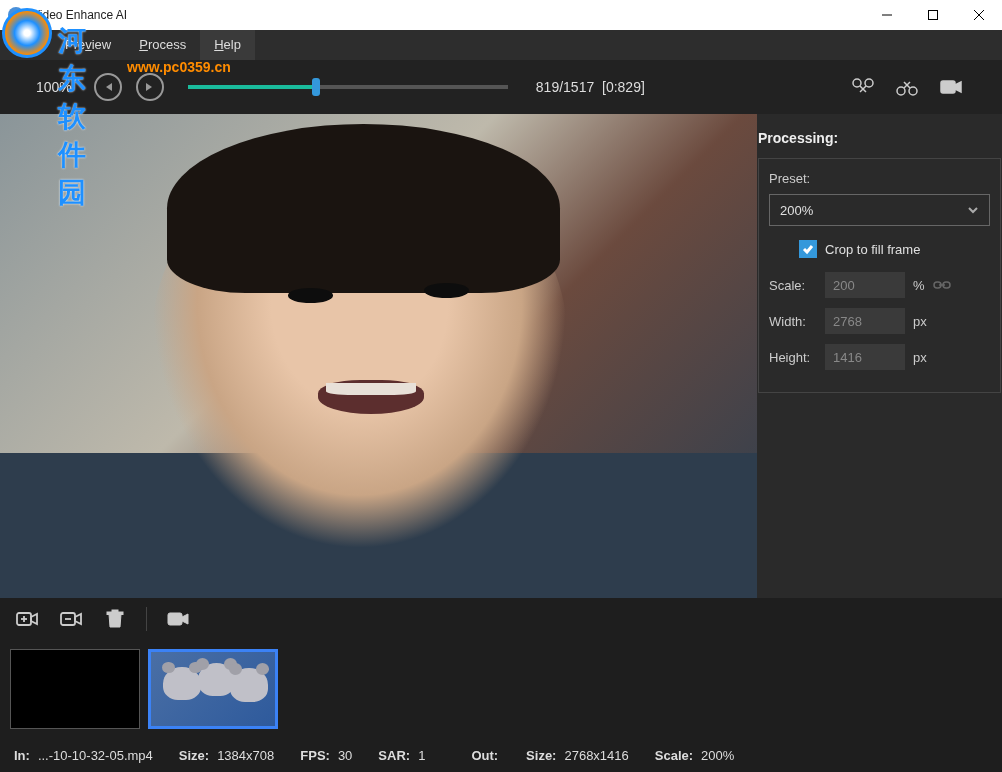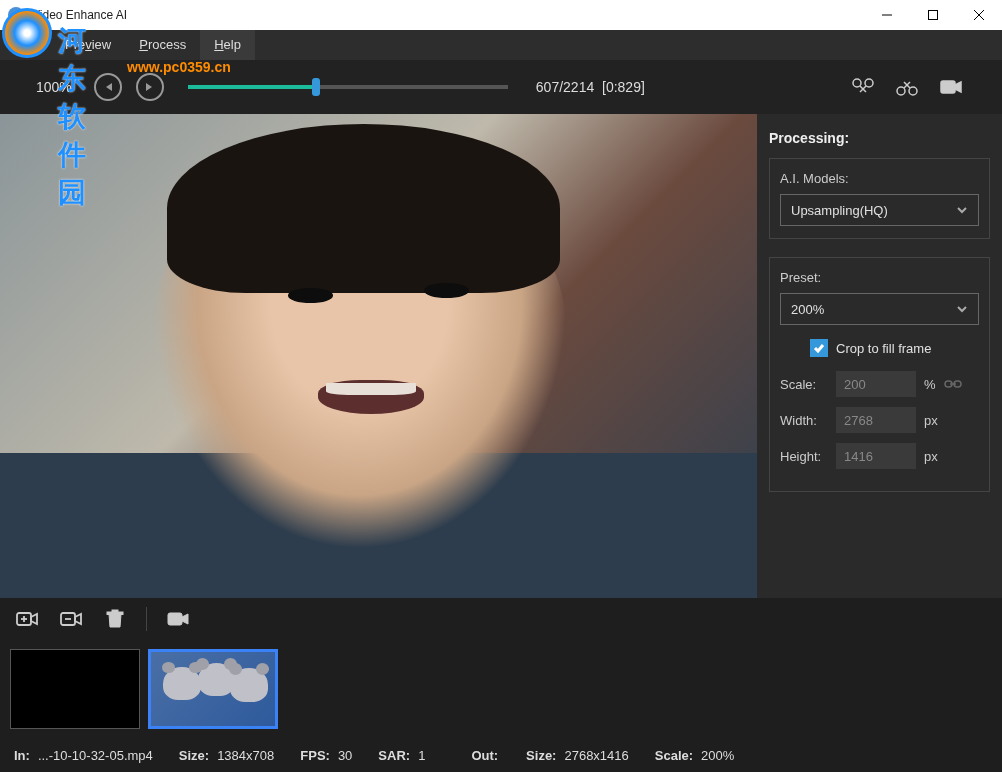--- a/index.html
+++ b/index.html
@@ -46,21 +46,21 @@
 .preview-img { width: 100%; height: 100%; position: relative; background: linear-gradient(135deg, #8a9599 0%, #beb9ab 40%, #6b4a3e 60%, #2c3e50 100%); }
 .face { position: absolute; top: 5%; left: 20%; width: 55%; height: 85%; background: radial-gradient(ellipse at 50% 40%, #e8c5a8 30%, #c9a585 55%, transparent 70%); border-radius: 50% 50% 40% 40%; }
 .hair { position: absolute; top: 2%; left: 22%; width: 52%; height: 35%; background: #1a1410; border-radius: 50% 50% 20% 20%; }
 .eye { position: absolute; width: 6%; height: 3%; background: #0d0d0d; border-radius: 50%; }
 .eye.l { top: 36%; left: 38%; } .eye.r { top: 35%; left: 56%; }
 .mouth { position: absolute; top: 55%; left: 42%; width: 14%; height: 7%; background: #5c2e2e; border-radius: 40% 40% 50% 50%; }
 .teeth { position: absolute; top: 55.5%; left: 43%; width: 12%; height: 2.5%; background: #e8e0d8; border-radius: 0 0 30% 30%; }
 .jacket { position: absolute; bottom: 0; left: 0; width: 100%; height: 30%; background: #2e3d4d; }
 
 
-.sidepanel { width: 245px; background: #2a2a2a; padding: 16px 12px; overflow-y: auto; font-size: 13px; }
+.sidepanel { width: 245px; background: #2a2a2a; padding: 16px 1px; overflow-y: auto; font-size: 13px; }
 .panel-section-title { font-weight: bold; color: #eee; margin-bottom: 12px; font-size: 14px; }
 .panel-box { border: 1px solid #444; padding: 12px 10px; margin-bottom: 18px; }
 .panel-label { color: #ccc; margin-bottom: 8px; }
 .dropdown { height: 32px; border: 1px solid #666; display: flex; align-items: center; padding: 0 10px; justify-content: space-between; cursor: pointer; background: #2a2a2a; }
 .dropdown .chev { width: 12px; height: 12px; }
 .dropdown .chev svg { width: 100%; height: 100%; stroke: #aaa; fill: none; stroke-width: 2; }
 .checkbox-row { display: flex; align-items: center; gap: 8px; margin: 14px 0 14px 30px; }
 .checkbox { width: 18px; height: 18px; background: #3498db; display: flex; align-items: center; justify-content: center; }
 .checkbox svg { width: 12px; height: 12px; stroke: #fff; fill: none; stroke-width: 3; }
 .field-row { display: flex; align-items: center; gap: 8px; margin-bottom: 10px; }
@@ -149,21 +149,21 @@
       <svg viewBox="0 0 12 12">
         <path d="M9 2v8M2 2l6 4-6 4z"></path>
       </svg>
     </div>
   <div class="slider-wrap">
     <div class="slider-track">
         <div class="slider-fill"></div>
         <div class="slider-thumb"></div>
       </div>
   </div>
-  <div class="framecount"><span>607/2214</span>&nbsp;&nbsp;<span>[0:829]</span></div>
+  <div class="framecount"><span>819/1517</span>&nbsp;&nbsp;<span>[0:829]</span></div>
   <div class="spacer"></div>
   <div class="toolicon">
       <svg viewBox="0 0 24 20">
         <circle cx="6" cy="6" r="4"></circle>
         <line x1="9" y1="9" x2="15" y2="15"></line>
         <circle cx="18" cy="6" r="4"></circle>
         <line x1="15" y1="9" x2="9" y2="15"></line>
       </svg>
     </div>
   <div class="toolicon">
@@ -189,29 +189,20 @@
       <div class="face"></div>
       <div class="hair"></div>
       <div class="eye l"></div>
         <div class="eye r"></div>
       <div class="mouth"></div>
         <div class="teeth"></div>
     </div>
   </div>
   <div class="sidepanel">
     <div class="panel-section-title">Processing:</div>
-    <div class="panel-box">
-      <div class="panel-label">A.I. Models:</div>
-      <div class="dropdown">
-        <span>Upsampling(HQ)</span>
-        <span class="chev"><svg viewBox="0 0 12 12">
-              <polyline points="2,4 6,8 10,4"></polyline>
-            </svg></span>
-      </div>
-    </div>
 
     <div class="panel-box">
       <div class="panel-label">Preset:</div>
       <div class="dropdown">
         <span>200%</span>
         <span class="chev"><svg viewBox="0 0 12 12">
               <polyline points="2,4 6,8 10,4"></polyline>
             </svg></span>
       </div>
       <div class="checkbox-row">

